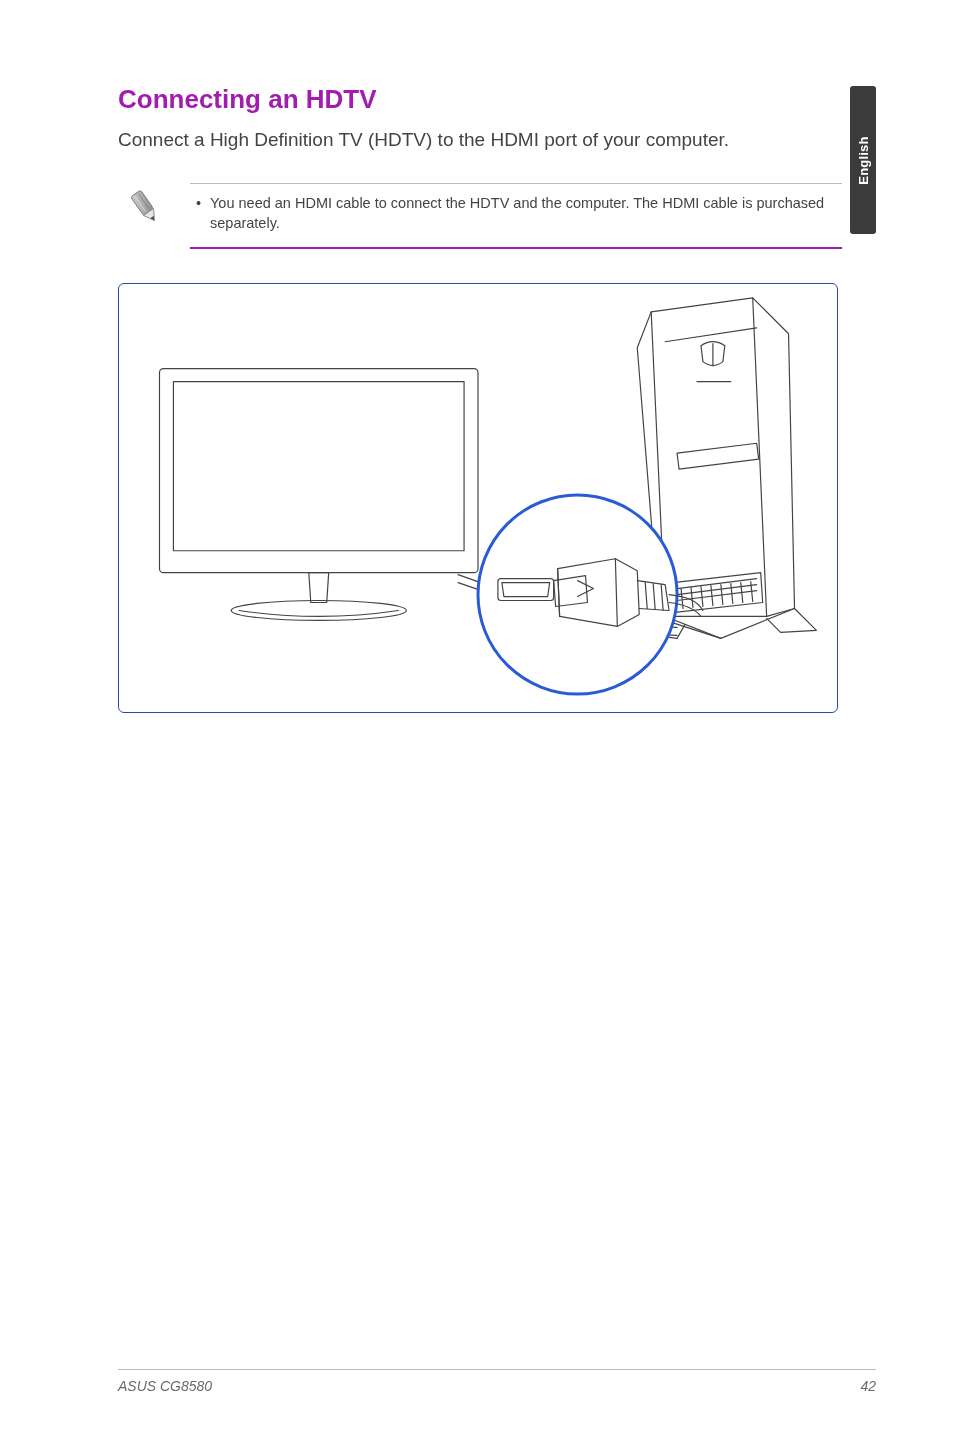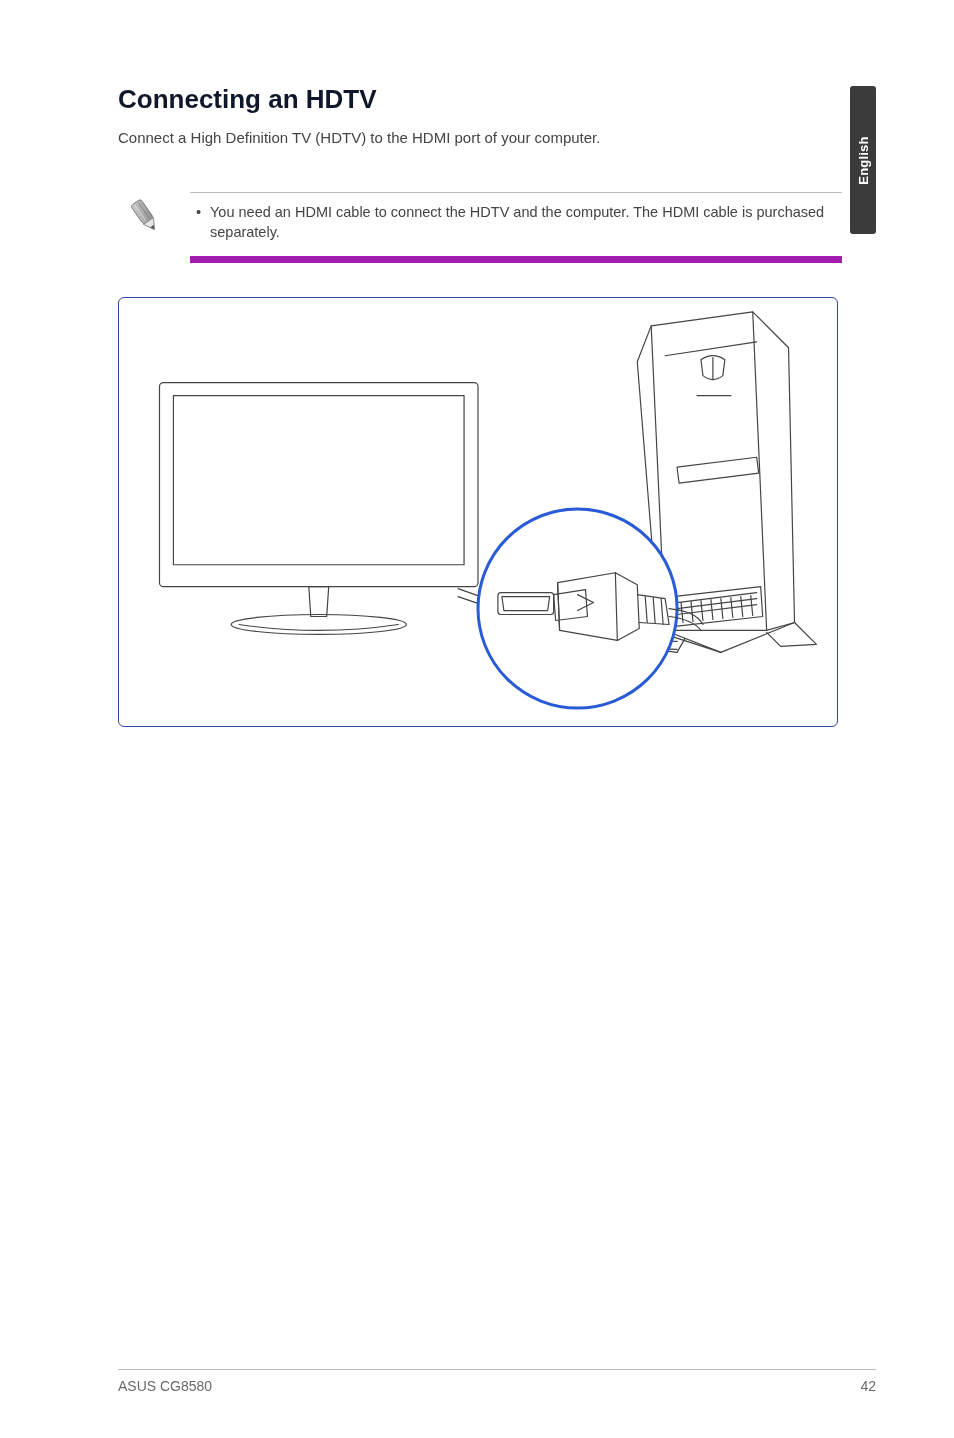--- a/index.html
+++ b/index.html
@@ -1,30 +1,30 @@
 <!DOCTYPE html>
 <html><head>
   <meta charset="utf-8">
   <style>
     * { box-sizing: border-box; margin: 0; padding: 0; }
     html, body { width: 954px; height: 1438px; background: #fff; font-family: Arial, Helvetica, sans-serif; color: #3a3a3a; }
     .page { position: relative; width: 954px; height: 1438px; padding: 84px 78px 40px 118px; }
-    .heading { font-size: 26px; font-weight: 700; color: #0f172a; margin-bottom: 14px; }
-    .intro { font-size: 15px; color: #444; margin-bottom: 46px; }
+    .heading { font-size: 26px; font-weight: 700; color: #a21caf; margin-bottom: 14px; }
+    .intro { font-size: 19px; color: #444; margin-bottom: 32px; }
     .side-tab { position: absolute; right: 78px; top: 86px; width: 26px; height: 148px; background: #3b3b3b; border-top-right-radius: 3px; border-bottom-right-radius: 3px; border-top-left-radius: 3px; border-bottom-left-radius: 3px; display: flex; align-items: center; justify-content: center; }
     .side-tab span { color: #fff; font-size: 13px; font-weight: 700; transform: rotate(-90deg); white-space: nowrap; letter-spacing: 0.2px; }
     .note-block { display: flex; gap: 22px; margin-left: 4px; width: 720px; }
     .note-icon { flex: 0 0 46px; height: 46px; display: flex; align-items: flex-start; justify-content: center; padding-top: 4px; }
-    .note-list { flex: 1; border-top: 1px solid #bcbcbc; border-bottom: 7px solid #a21caf; }
+    .note-list { flex: 1; border-top: 1px solid #bcbcbc; border-bottom: 2px solid #a21caf; }
     .note-list li { list-style: none; font-size: 14.5px; color: #444; padding: 10px 6px 14px 20px; position: relative; line-height: 1.35; }
     .note-list li + li { border-top: 1px solid #bcbcbc; }
     .note-list li::before { content: "•"; position: absolute; left: 6px; top: 10px; color: #444; }
     .figure { margin-top: 34px; width: 720px; height: 430px; border: 1px solid #2a4aa8; border-radius: 6px; position: relative; background: #fff; overflow: hidden; }
     .figure svg { width: 100%; height: 100%; display: block; }
-    .footer { position: absolute; left: 118px; right: 78px; bottom: 44px; border-top: 1px solid #bcbcbc; padding-top: 8px; display: flex; justify-content: space-between; font-size: 14px; color: #6a6a6a; }
+    .footer { position: absolute; left: 118px; right: 78px; bottom: 44px; border-top: 1px solid #bcbcbc; padding-top: 8px; display: flex; justify-content: space-between; font-size: 14px; color: #6a6a6a; font-style: italic; }
   </style>
 </head>
 <body>
 
 <div class="page">
   <div class="side-tab">
     <span>English</span>
   </div>
 
   <h1 class="heading">Connecting an HDTV</h1>

